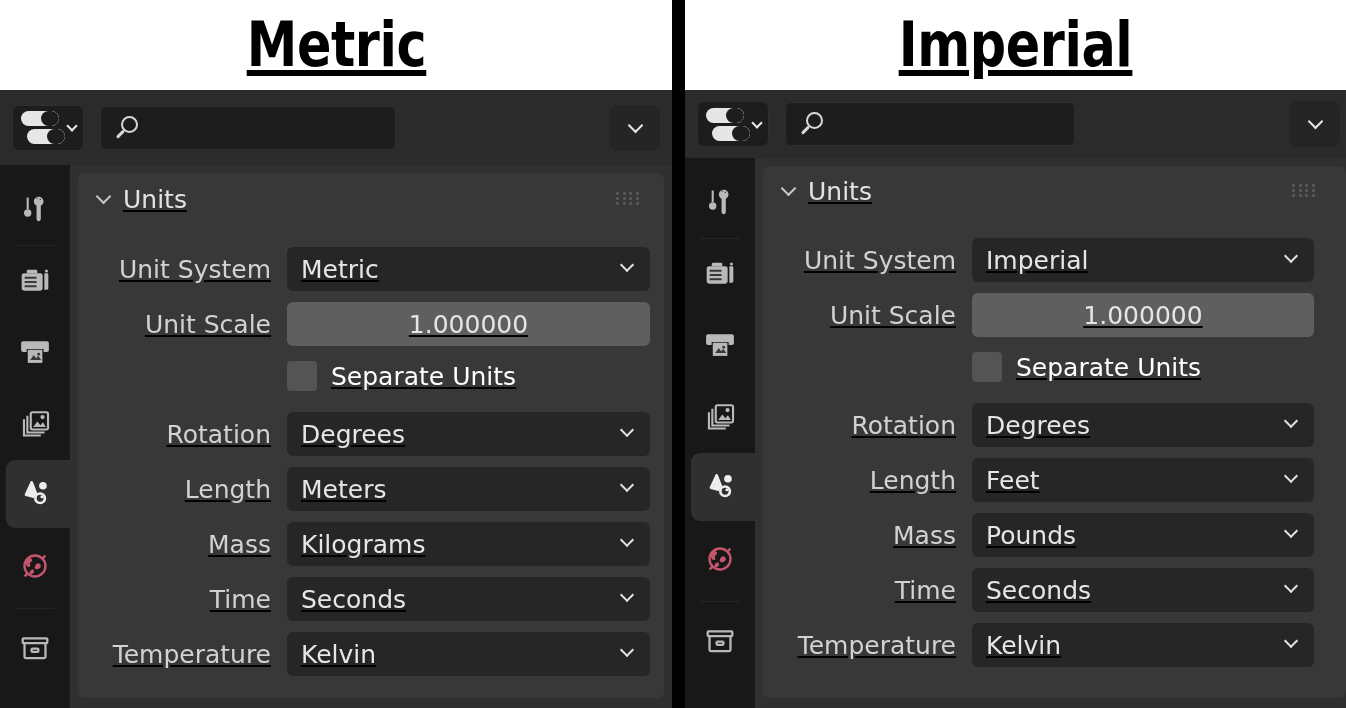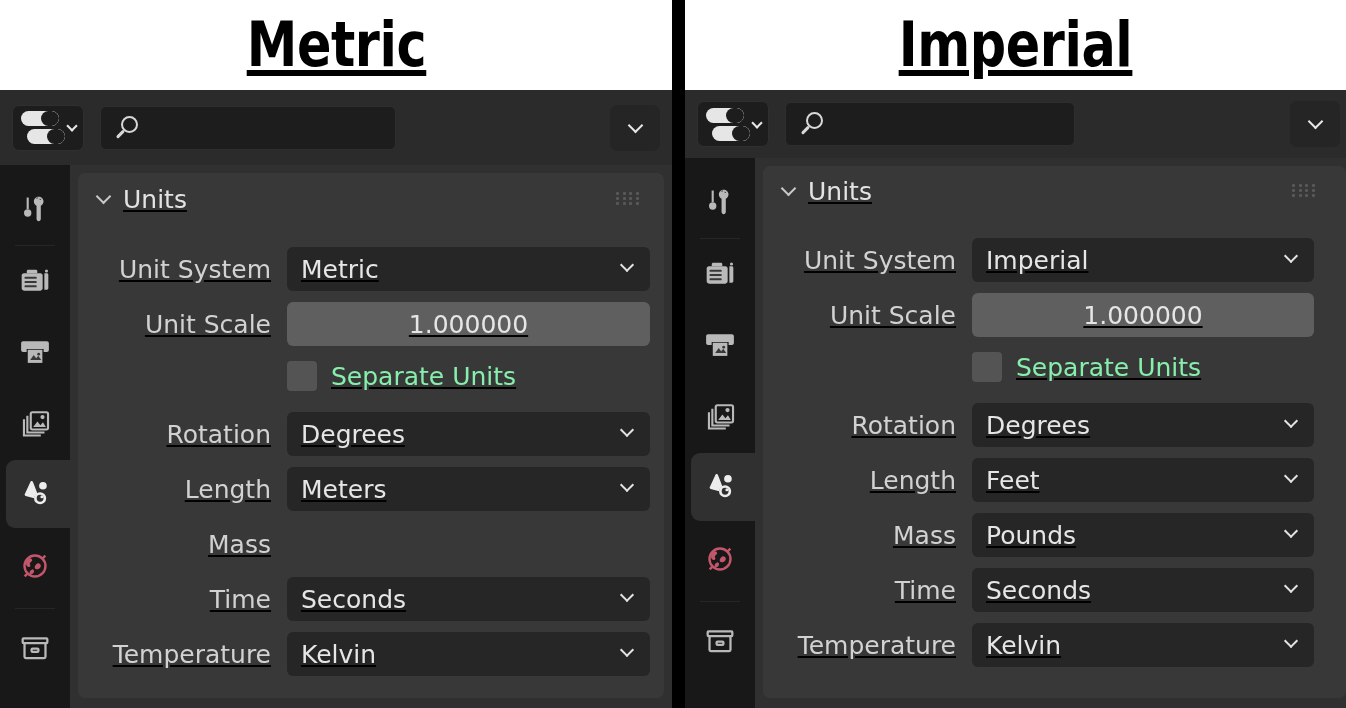--- a/index.html
+++ b/index.html
@@ -178,21 +178,21 @@
     position: absolute;
     border-right: 2.6px solid #e4e4e4;
     border-bottom: 2.6px solid #e4e4e4;
     transform: rotate(45deg);
   }
   .checkbox {
     background: #545454;
     border-radius: 4px;
     flex: none;
   }
-  .check-label { color: #86efac; }
+  .check-label { color: #ffffff; }
 
   
   svg { display:block; }
 </style>
 </head>
 <body>
 
 <div class="stage">
 
   <div class="panel panel-left">
@@ -388,20 +388,24 @@
             <div class="row" style="margin-top:11px;height:44px;">
               <span class="row-label" style="width:195px;font-size:25px;padding-right:16px;">Length</span>
               <div class="field" style="height:44px;padding:0 14px;">
                 <span style="font-size:25px;">Meters</span>
                 <span class="fchev" style="width:10px;height:10px;right:18px;top:13px;"></span>
               </div>
             </div>
 
             <div class="row" style="margin-top:11px;height:44px;">
               <span class="row-label" style="width:195px;font-size:25px;padding-right:16px;">Mass</span>
+              <div class="field" style="height:44px;padding:0 14px;">
+                <span style="font-size:25px;">Kilograms</span>
+                <span class="fchev" style="width:10px;height:10px;right:18px;top:13px;"></span>
+              </div>
             </div>
 
             <div class="row" style="margin-top:11px;height:44px;">
               <span class="row-label" style="width:195px;font-size:25px;padding-right:16px;">Time</span>
               <div class="field" style="height:44px;padding:0 14px;">
                 <span style="font-size:25px;">Seconds</span>
                 <span class="fchev" style="width:10px;height:10px;right:18px;top:13px;"></span>
               </div>
             </div>
 

